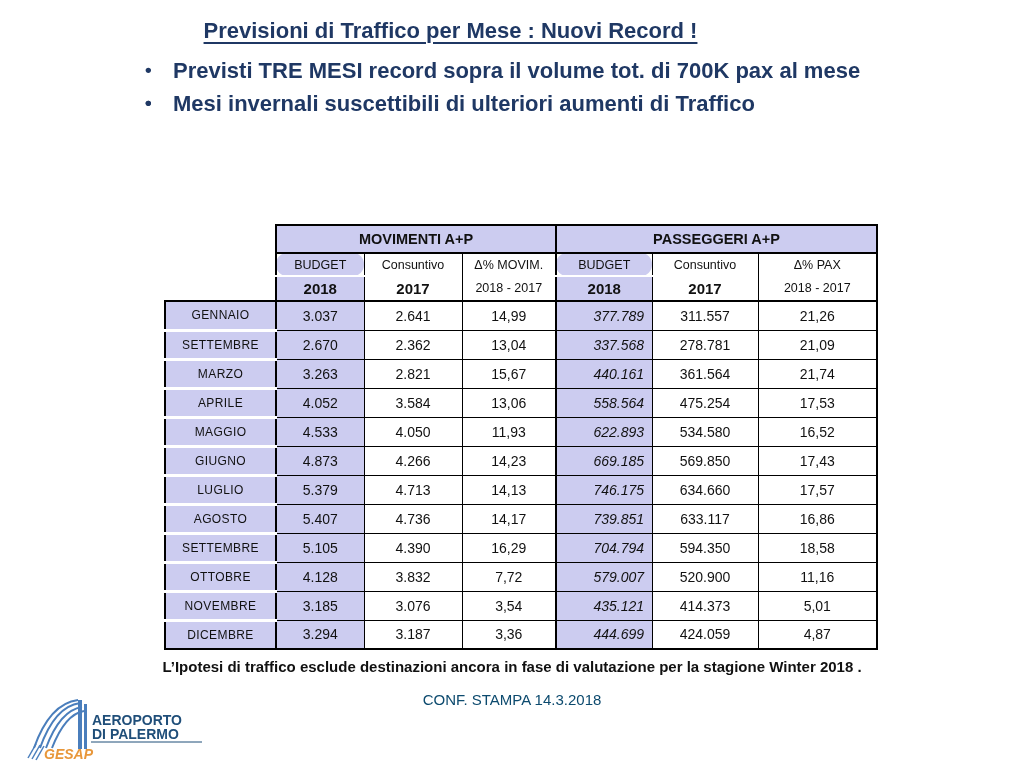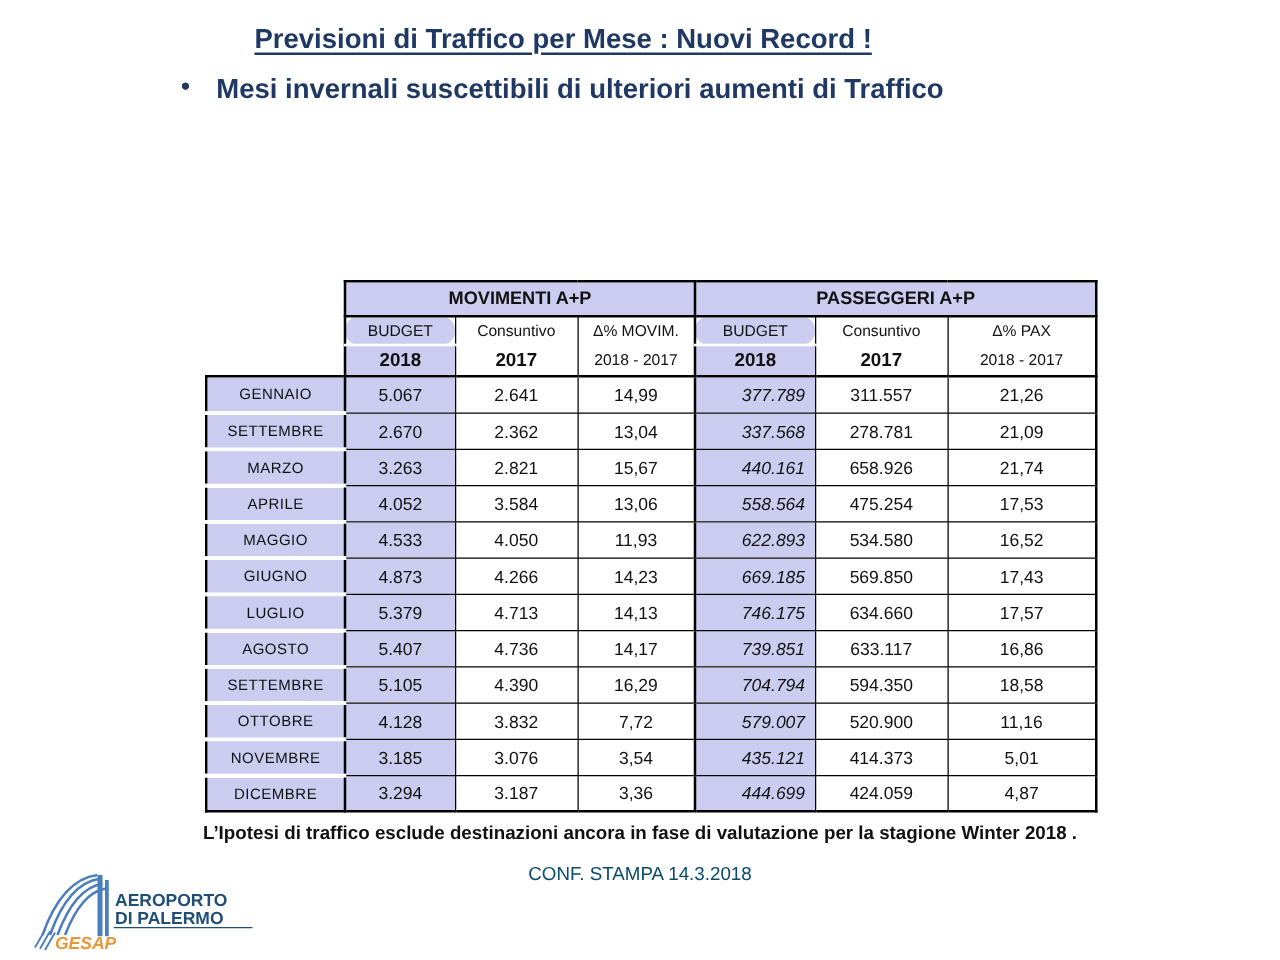--- a/index.html
+++ b/index.html
@@ -115,21 +115,21 @@
 
   
   .logo { position:absolute; left:26px; top:696px; width:180px; height:66px; }
 </style>
 </head>
 <body>
 
 <div class="title">Previsioni di Traffico per Mese : Nuovi Record !</div>
 
 <ul class="bullets">
-  <li><span class="dot">•</span></li>
+  <li><span class="dot">•</span><span>Previsti TRE MESI record sopra il volume tot. di 700K pax al mese</span></li>
   <li><span class="dot">•</span></li>
   <li><span class="dot">•</span><span>Mesi invernali suscettibili di ulteriori aumenti di Traffico</span></li>
 </ul>
 
 <div class="tblwrap">
   <table class="traffic">
     <colgroup>
       <col style="width:111px">
         <col style="width:88px">
         <col style="width:98px">
@@ -158,21 +158,21 @@
         <th>2018 - 2017</th>
         <th class="lav bold edgeL">2018</th>
         <th class="bold">2017</th>
         <th class="edgeR">2018 - 2017</th>
       </tr>
     </thead>
     <tbody>
 
     <tr>
         <td class="mcell">GENNAIO</td>
-        <td class="lav">5.067</td>
+        <td class="lav">3.037</td>
         <td>2.641</td>
         <td>14,99</td>
         <td class="lav ital edgeL">377.789</td>
         <td>311.557</td>
         <td class="edgeR">21,26</td>
       </tr>
         <tr>
         <td class="mcell">SETTEMBRE</td>
         <td class="lav">2.670</td>
         <td>2.362</td>
@@ -180,21 +180,21 @@
         <td class="lav ital edgeL">337.568</td>
         <td>278.781</td>
         <td class="edgeR">21,09</td>
       </tr>
         <tr>
         <td class="mcell">MARZO</td>
         <td class="lav">3.263</td>
         <td>2.821</td>
         <td>15,67</td>
         <td class="lav ital edgeL">440.161</td>
-        <td>658.926</td>
+        <td>361.564</td>
         <td class="edgeR">21,74</td>
       </tr>
         <tr>
         <td class="mcell">APRILE</td>
         <td class="lav">4.052</td>
         <td>3.584</td>
         <td>13,06</td>
         <td class="lav ital edgeL">558.564</td>
         <td>475.254</td>
         <td class="edgeR">17,53</td>

